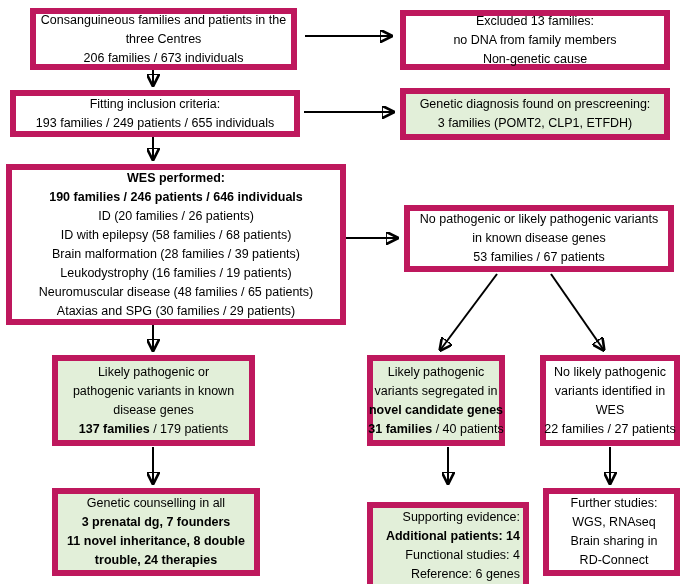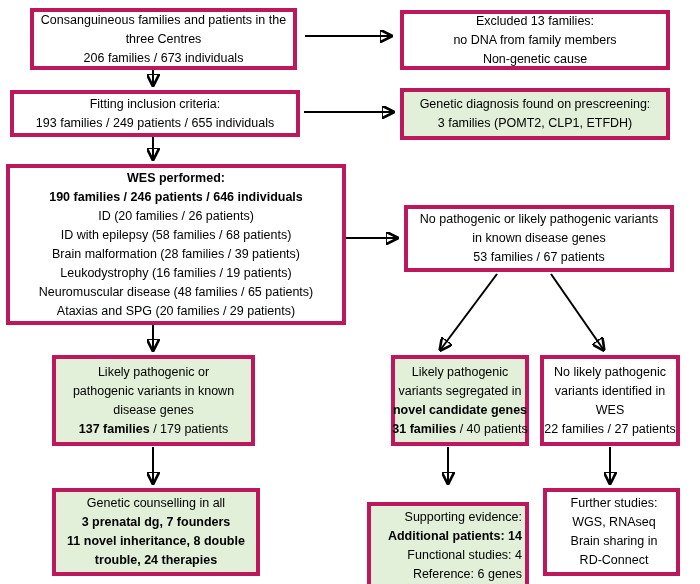--- a/index.html
+++ b/index.html
@@ -7,21 +7,21 @@
   body { font-family: "Liberation Sans", sans-serif; color: #000; }
   .canvas {
     position: relative;
     width: 700px;
     height: 584px;
     background: #ffffff;
     overflow: hidden;
   }
   .box {
     position: absolute;
-    border: 4px solid #be185d;
+    border: 6px solid #be185d;
     background: #ffffff;
     display: flex;
     flex-direction: column;
     justify-content: center;
     align-items: center;
     text-align: center;
     font-size: 12.5px;
     line-height: 19px;
     padding: 2px 3px;
   }
@@ -84,37 +84,37 @@
   </div>
 
   <div class="box" style="left:6px;top:164px;width:340px;height:161px;">
     <div class="line bold">WES performed:</div>
     <div class="line bold">190 families / 246 patients / 646 individuals</div>
     <div class="line">ID (20 families /  26 patients)</div>
     <div class="line">ID with epilepsy (58 families / 68 patients)</div>
     <div class="line">Brain malformation (28 families / 39 patients)</div>
     <div class="line">Leukodystrophy (16 families /  19 patients)</div>
     <div class="line">Neuromuscular disease (48 families / 65 patients)</div>
-    <div class="line">Ataxias and  SPG (20 families / 29 patients)</div>
+    <div class="line">Ataxias and  SPG (30 families / 29 patients)</div>
   </div>
 
   <div class="box" style="left:404px;top:205px;width:270px;height:67px;">
     <div class="line">No pathogenic or likely pathogenic variants</div>
     <div class="line">in known disease genes</div>
     <div class="line">53 families / 67 patients</div>
   </div>
 
   <div class="box green" style="left:52px;top:355px;width:203px;height:91px;">
     <div class="line">Likely pathogenic or</div>
     <div class="line">pathogenic variants in known</div>
     <div class="line">disease genes</div>
     <div class="line"><span class="bold">137 families</span><span> / 179 patients</span></div>
   </div>
 
-  <div class="box green" style="left:367px;top:355px;width:138px;height:91px;margin-left:24px;">
+  <div class="box green" style="left:367px;top:355px;width:138px;height:91px;">
     <div class="line">Likely pathogenic</div>
     <div class="line">variants segregated in</div>
     <div class="line bold">novel candidate genes</div>
     <div class="line"><span class="bold">31 families</span><span> / 40 patients</span></div>
   </div>
 
   <div class="box" style="left:540px;top:355px;width:140px;height:91px;">
     <div class="line">No likely pathogenic</div>
     <div class="line">variants identified in</div>
     <div class="line">WES</div>

